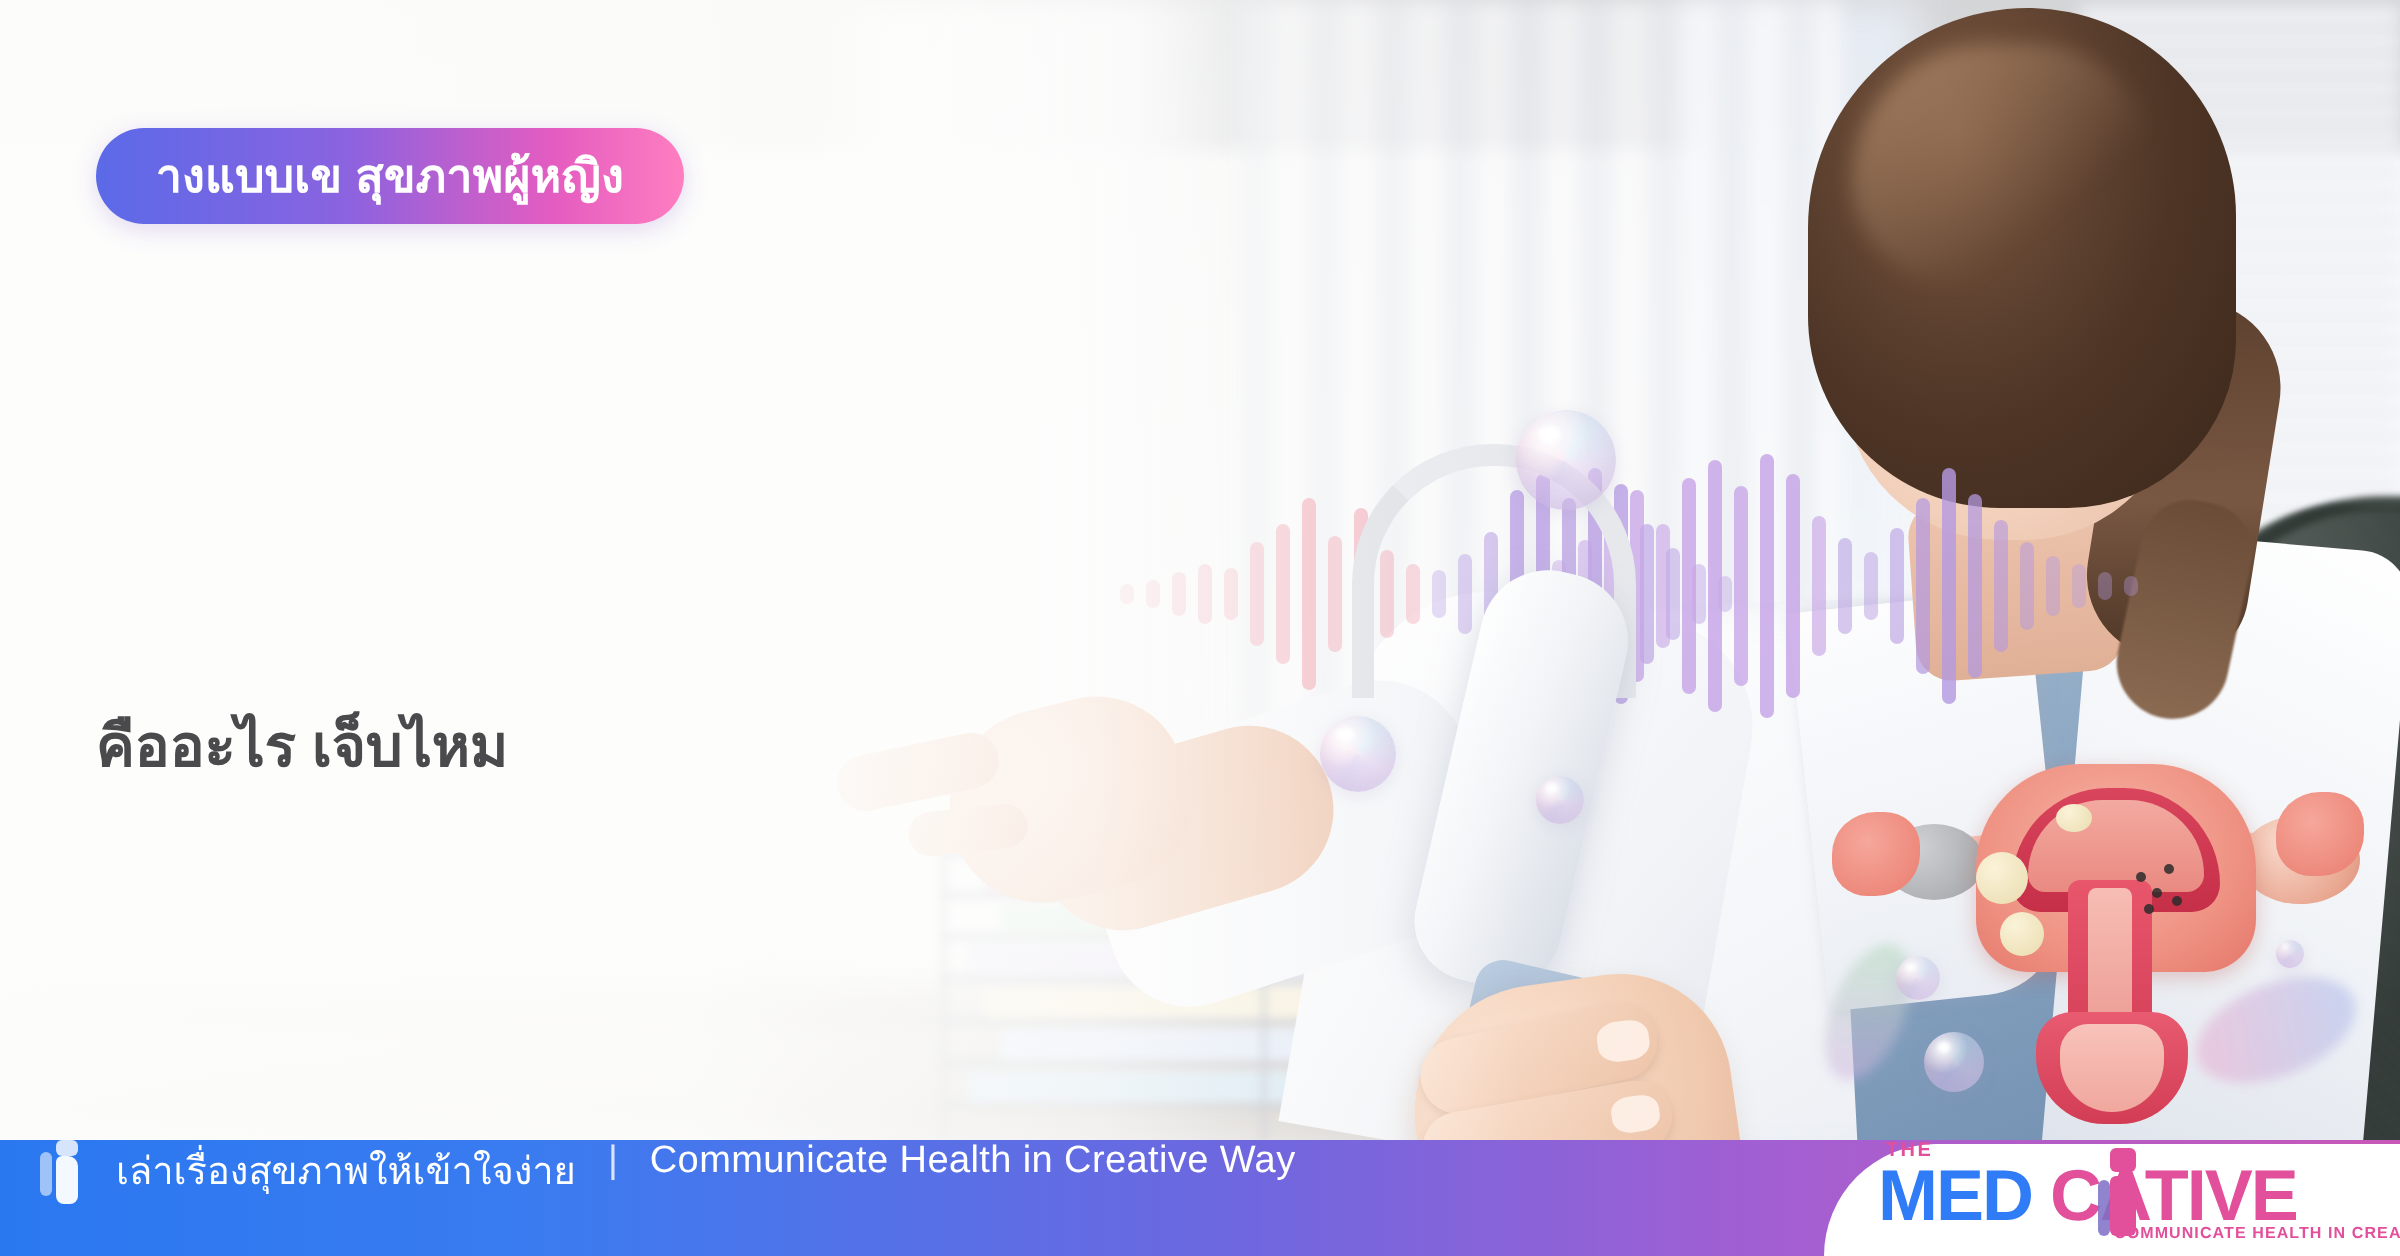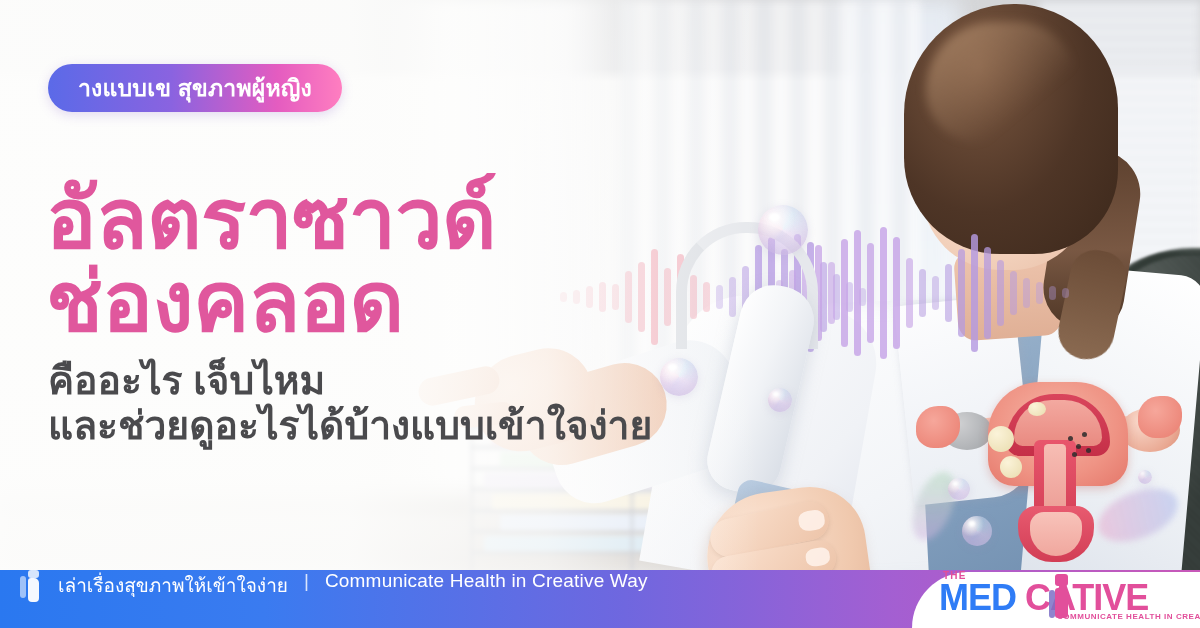--- a/index.html
+++ b/index.html
@@ -160,21 +160,21 @@
 
   
   .badge{position:absolute;left:48px;top:64px;height:48px;padding:0 30px;display:flex;align-items:center;
     border-radius:26px;color:#fff;font-size:23px;font-weight:700;letter-spacing:.2px;
     background:linear-gradient(90deg,#5b6ae8 0%,#8a63e0 42%,#e45cc0 78%,#ff7ec0 100%);
     box-shadow:0 3px 12px rgba(130,90,200,.22);}
   .title{position:absolute;left:46px;top:122px;width:640px;color:#e0579d;
     font-size:84px;font-weight:800;line-height:.98;letter-spacing:-.5px;}
   .title .ln{display:block;}
   .subtitle{position:absolute;left:48px;top:358px;width:700px;color:#4a4a4d;
-    font-size:39px;font-weight:700;line-height:1.16;}
+    font-size:29px;font-weight:700;line-height:1.16;}
   .subtitle .ln{display:block;}
 
   
   .footer{position:absolute;left:0;bottom:0;width:1200px;height:58px;
     background:linear-gradient(90deg,#2a78f0 0%,#3a7bf0 22%,#6f67df 52%,#a35fd2 74%,#c858b8 100%);
     display:flex;align-items:flex-start;}
   .f-logo{position:relative;width:26px;height:32px;margin-left:18px;flex:none;}
   .f-logo .stem{position:absolute;left:10px;top:8px;width:11px;height:24px;border-radius:3px 5px 4px 4px;background:rgba(255,255,255,.95);}
   .f-logo .dot{position:absolute;left:10px;top:0px;width:11px;height:8px;border-radius:3px;background:rgba(255,255,255,.95);}
   .f-logo .bar{position:absolute;left:2px;top:6px;width:6px;height:22px;border-radius:3px;background:rgba(255,255,255,.55);}
@@ -359,28 +359,23 @@
   <div class="bubble" style="left:660px;top:358px;width:38px;height:38px;"></div>
   <div class="bubble" style="left:768px;top:388px;width:24px;height:24px;"></div>
   <div class="bubble" style="left:948px;top:478px;width:22px;height:22px;"></div>
   <div class="bubble" style="left:962px;top:516px;width:30px;height:30px;"></div>
   <div class="bubble" style="left:1138px;top:470px;width:14px;height:14px;"></div>
 
   <div class="badge">
     <span>างแบบเข สุขภาพผู้หญิง</span>
   </div>
 
-  <h1 class="title">
-    <span class="ln">อัลตราซาวด์</span>
-    <span class="ln">ช่องคลอด</span>
-  </h1>
 
   <div class="subtitle">
     <span class="ln">คืออะไร เจ็บไหม</span>
-    <span class="ln">และช่วยดูอะไรได้บ้างแบบเข้าใจง่าย</span>
   </div>
 
   <div class="footer">
     <div class="f-logo">
       <div class="bar"></div>
       <div class="dot"></div>
       <div class="stem"></div>
     </div>
     <span class="f-th">เล่าเรื่องสุขภาพให้เข้าใจง่าย</span>
     <span class="f-sep">|</span>

